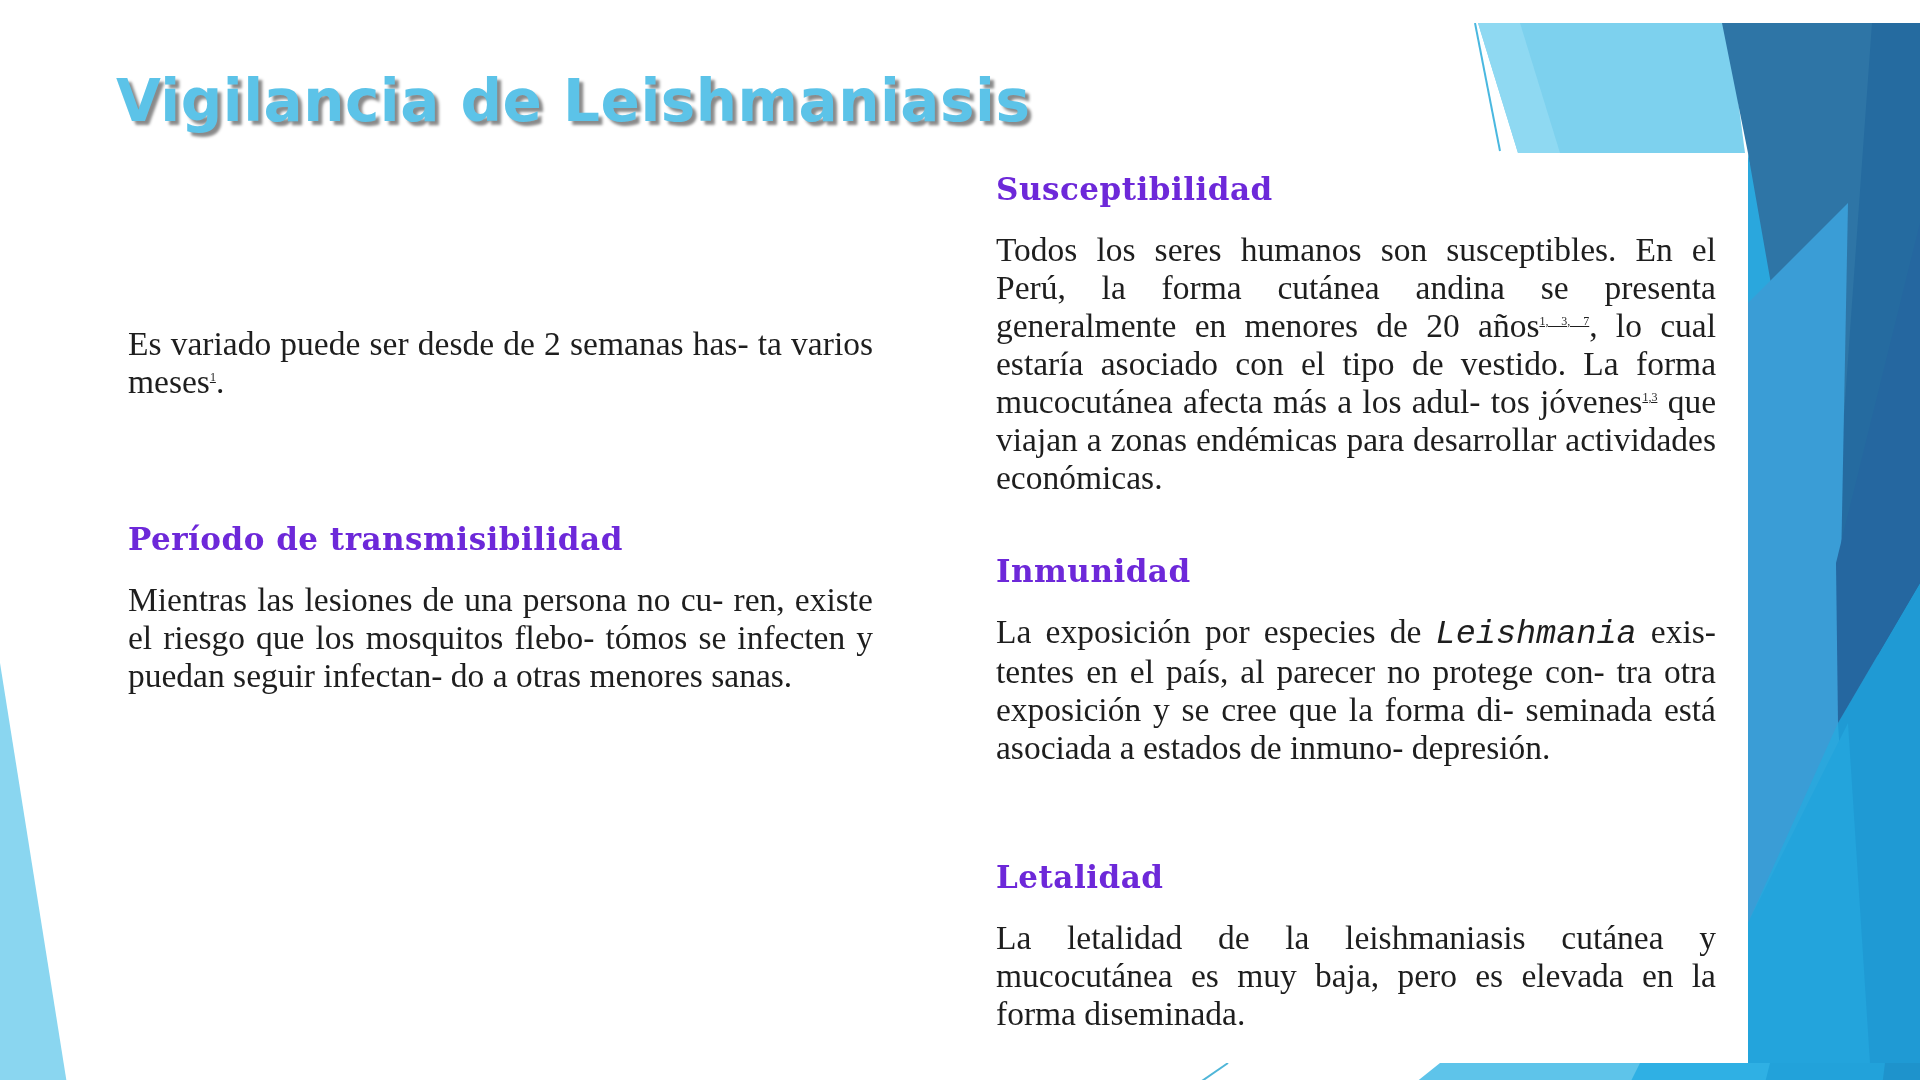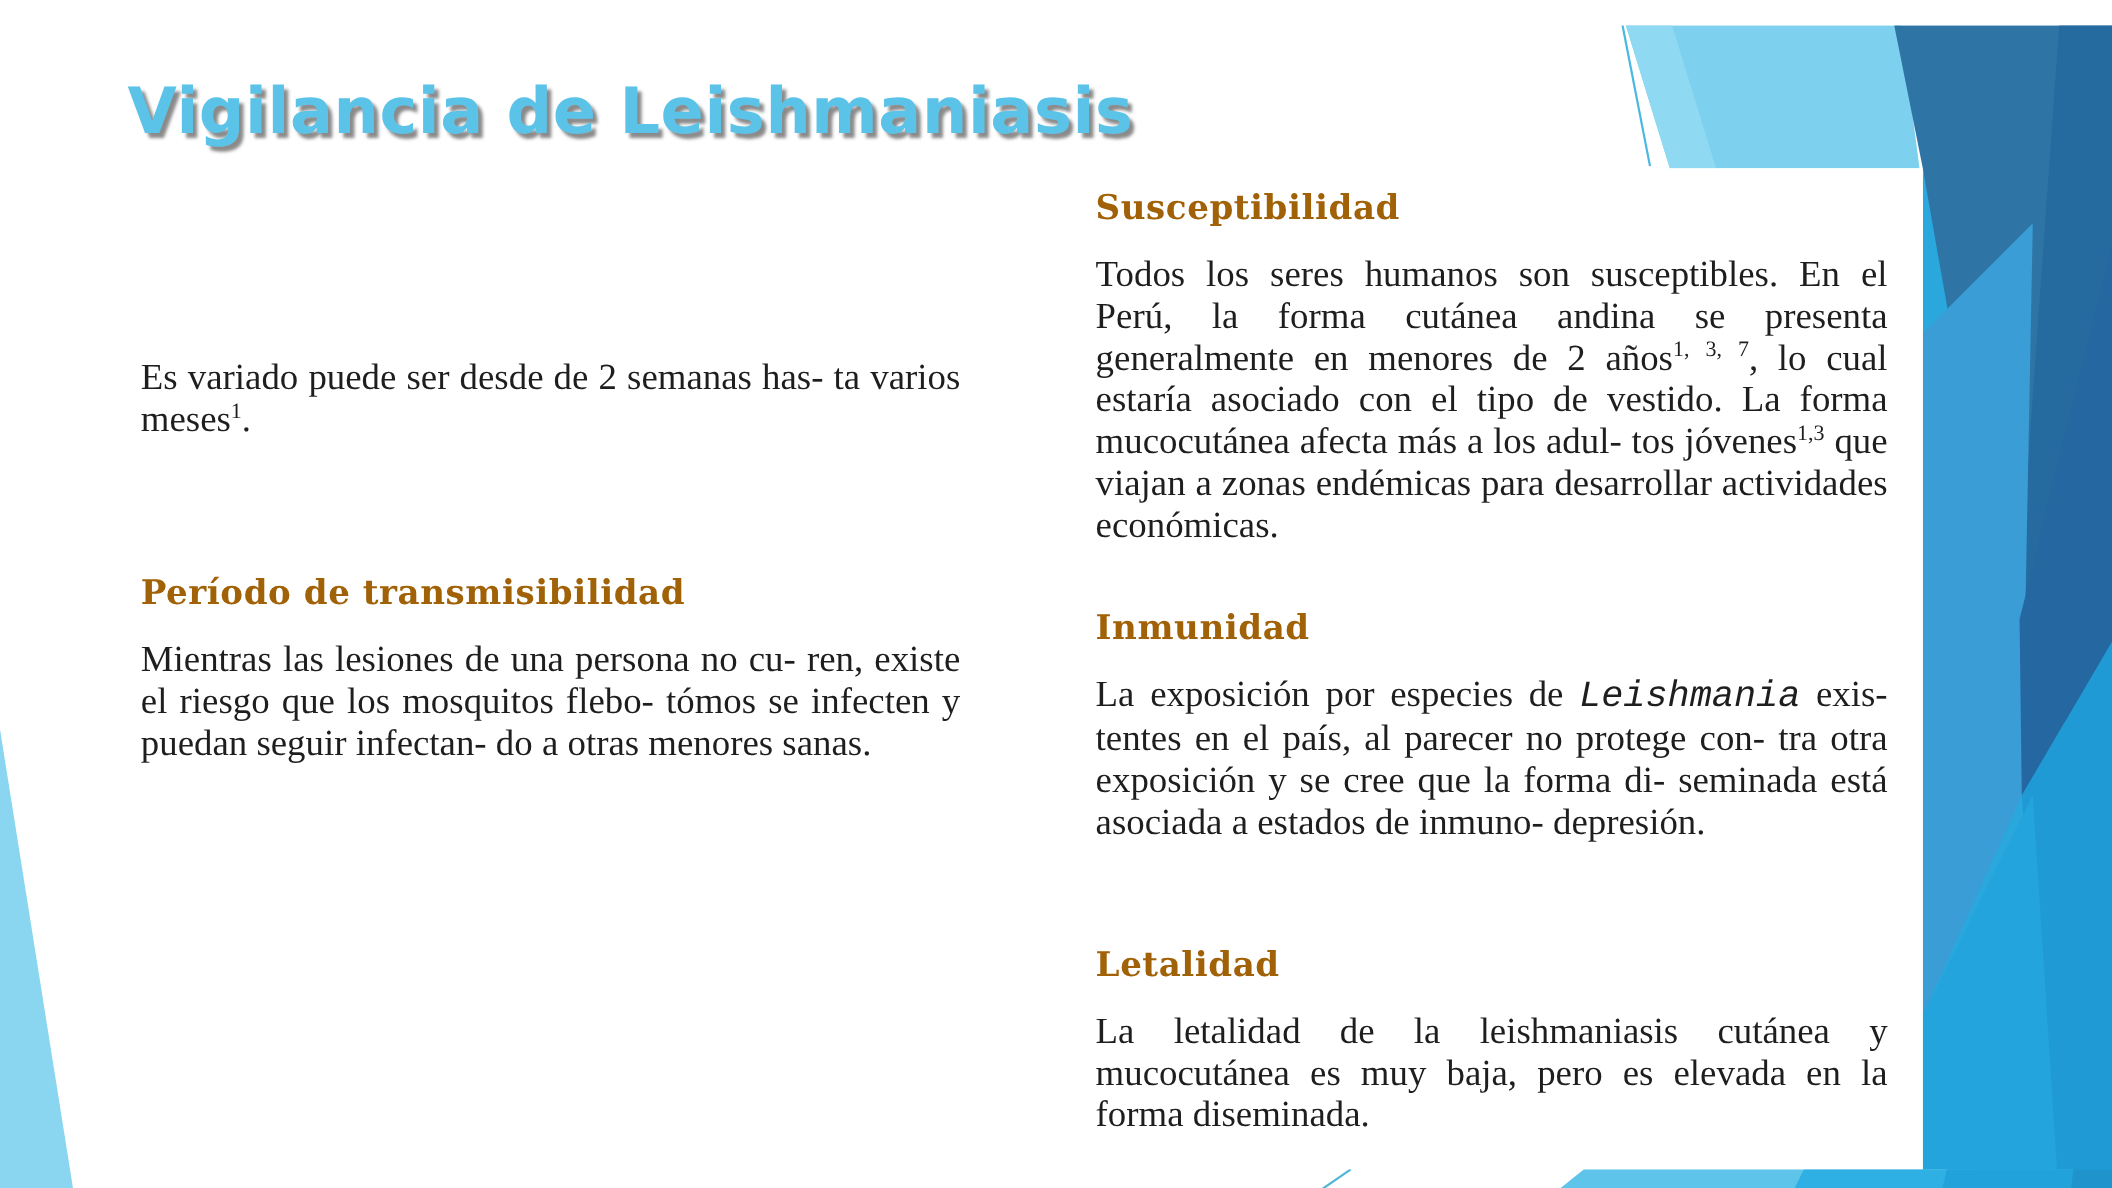--- a/index.html
+++ b/index.html
@@ -48,35 +48,36 @@
     }
     .section {
       position: absolute;
       font-family: "DejaVu Serif", serif;
     }
     .section h2 {
       margin: 0 0 24px 0;
       font-family: "DejaVu Serif", serif;
       font-weight: bold;
       font-size: 31px;
-      color: #a16207;
+      color: #6d28d9;
       letter-spacing: 0.5px;
     }
     .section p {
       margin: 0;
       font-family: "Liberation Serif", serif;
       font-size: 33.5px;
       line-height: 38px;
       color: #1e1e1e;
       text-align: justify;
       white-space: pre-line;
     }
     .section p sup {
-      font-size: 20px;
+      font-size: 12px;
       line-height: 0;
+      text-decoration: underline;
     }
     .section p i {
       font-style: italic;
       font-family: Liberation Mono, monospace;
     }
     #sec-incubacion { left: 128px; top: 302px; width: 745px; }
     #sec-transmisibilidad { left: 128px; top: 498px; width: 745px; }
     #sec-susceptibilidad { left: 996px; top: 148px; width: 720px; }
     #sec-inmunidad { left: 996px; top: 530px; width: 720px; }
     #sec-letalidad { left: 996px; top: 836px; width: 720px; }
@@ -119,21 +120,21 @@
     <p><span>Es variado puede ser desde de 2 semanas has- ta varios meses</span><sup>1</sup><span>.</span></p>
   </div>
 
   <div class="section" id="sec-transmisibilidad">
     <h2>Período de transmisibilidad</h2>
     <p>Mientras las lesiones de una persona no cu- ren, existe el riesgo que los mosquitos flebo- tómos se infecten y puedan seguir infectan- do a otras menores sanas.</p>
   </div>
 
   <div class="section" id="sec-susceptibilidad">
     <h2>Susceptibilidad</h2>
-    <p><span>Todos los seres humanos son susceptibles. En el Perú, la forma cutánea andina se presenta generalmente en menores de 2 años</span><sup>1, 3, 7</sup><span>, lo cual estaría asociado con el tipo de vestido. La forma mucocutánea afecta más a los adul- tos jóvenes</span><sup>1,3</sup><span> que viajan a zonas endémicas para desarrollar actividades económicas.</span></p>
+    <p><span>Todos los seres humanos son susceptibles. En el Perú, la forma cutánea andina se presenta generalmente en menores de 20 años</span><sup>1, 3, 7</sup><span>, lo cual estaría asociado con el tipo de vestido. La forma mucocutánea afecta más a los adul- tos jóvenes</span><sup>1,3</sup><span> que viajan a zonas endémicas para desarrollar actividades económicas.</span></p>
   </div>
 
   <div class="section" id="sec-inmunidad">
     <h2>Inmunidad</h2>
     <p><span>La exposición por especies de </span><i>Leishmania</i><span> exis- tentes en el país, al parecer no protege con- tra otra exposición y se cree que la forma di- seminada está asociada a estados de inmuno- depresión.</span></p>
   </div>
 
   <div class="section" id="sec-letalidad">
     <h2>Letalidad</h2>
     <p>La letalidad de la leishmaniasis cutánea y mucocutánea es muy baja, pero es elevada en la forma diseminada.</p>

